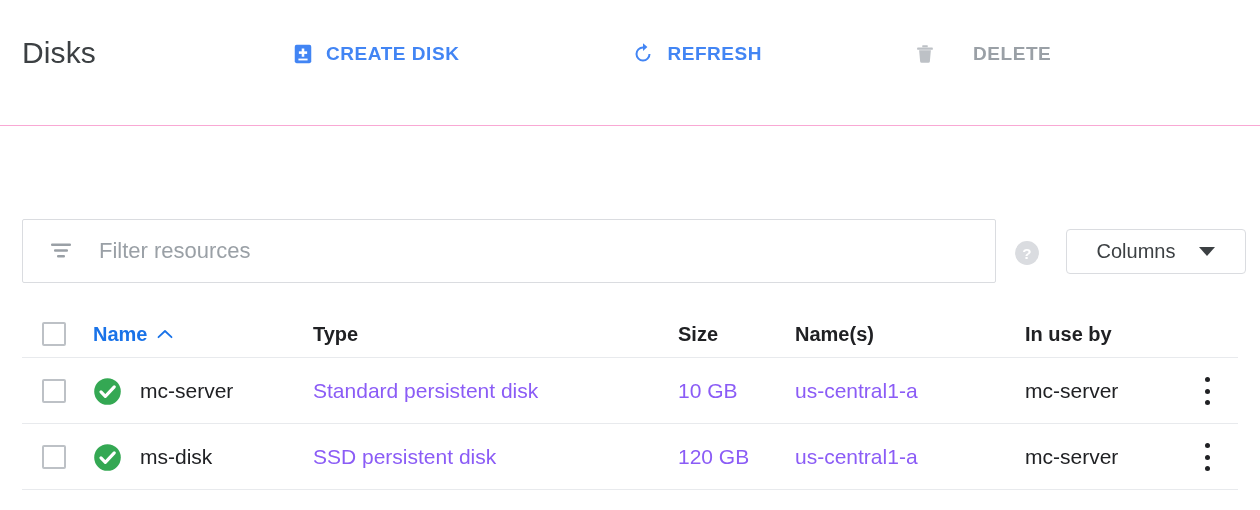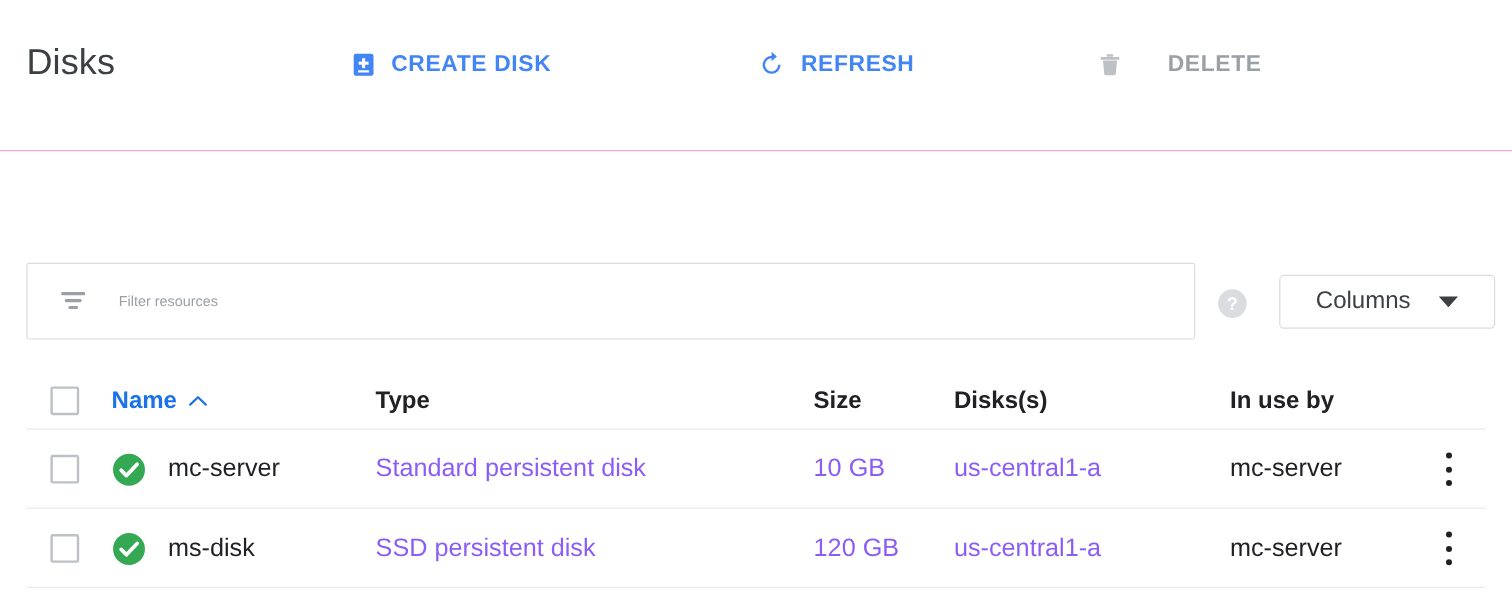--- a/index.html
+++ b/index.html
@@ -97,21 +97,21 @@
     align-items: center;
     justify-content: center;
     flex: none;
   }
   .icon-filter { width: 22px; height: 18px; display: block; }
   .filter-input {
     border: none;
     outline: none;
     background: transparent;
     font-family: "Liberation Sans", sans-serif;
-    font-size: 12px;
+    font-size: 22px;
     color: #14532d;
     flex: 1;
     padding: 0;
     height: 30px;
     line-height: 30px;
   }
   .filter-input::placeholder { color: #9aa0a6; opacity: 1; }
 
   .help-icon-btn {
     position: absolute;
@@ -316,21 +316,21 @@
     <div class="c-name th sorted">
       <span>Name</span>
       <span>
         <svg class="caret-up-svg" viewBox="0 0 16 12" aria-hidden="true">
           <path d="M1.5 9.2 L8 3 L14.5 9.2" fill="none" stroke="#1a73e8" stroke-width="1.8" stroke-linecap="round" stroke-linejoin="round"></path>
         </svg>
       </span>
     </div>
     <div class="c-type th">Type</div>
     <div class="c-size th">Size</div>
-    <div class="c-zone th">Disks(s)</div>
+    <div class="c-zone th">Name(s)</div>
     <div class="c-inuse th">In use by</div>
     <div class="divider"></div>
   </div>
 
   <div class="trow">
     <div class="cb-cell">
       <button class="cbox"></button>
     </div>
     <span class="status-icon">
       <svg class="icon-ok" viewBox="0 0 24 24" aria-hidden="true">

